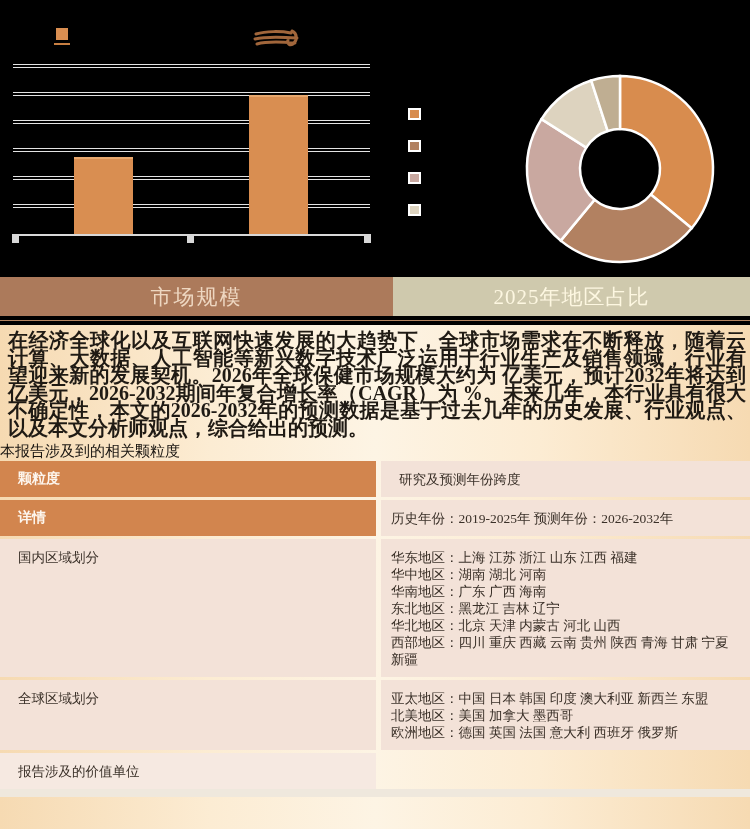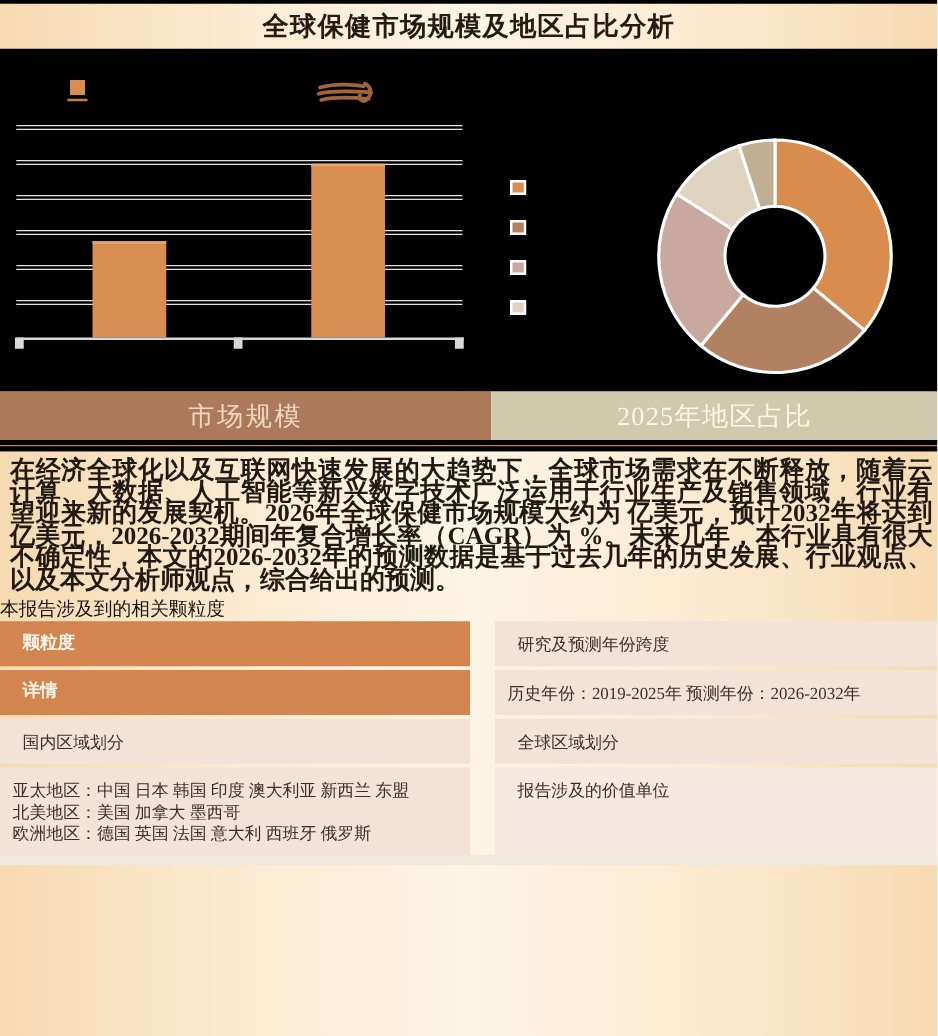--- a/index.html
+++ b/index.html
@@ -32,38 +32,35 @@
   .banner-right{flex:1;background:#cfc9ad;color:#fdf7e1;display:flex;align-items:center;justify-content:center;
                 font-size:21px;letter-spacing:1px;}
   .separator{height:5px;background:#000;border-top:2px solid #000;border-bottom:2px solid #000;box-sizing:content-box;}
   .separator .mid{height:1px;background:#b5845f;margin-top:2px;}
 
   
   .intro{padding:7px 4px 4px 8px;font-size:20px;line-height:17.5px;color:#1f1a14;text-align:justify;font-weight:bold;}
 
   
   .table-title{font-size:15px;font-weight:normal;color:#181410;margin:1px 0 0 0;}
-  .grain-table{display:grid;grid-template-columns:376px 1fr;gap:3px 20px;}
+  .grain-table{display:grid;grid-template-columns:376px 1fr;gap:3px 5px;}
   .cell{box-sizing:border-box;font-size:13.5px;line-height:17px;color:#3a3028;}
   .cell.head{background:#d2854e;color:#fdf6ee;font-weight:bold;font-size:14px;
              padding:9px 8px 9px 18px;height:36px;}
   .cell.label{background:#f3e2d8;padding:10px 8px 9px 18px;}
   .cell.detail{background:#f3e2d8;padding:10px 12px 9px 10px;}
   .bottom-strip{height:8px;background:#efe8dd;}
 </style>
 </head>
 <body>
 
 <div class="page">
 
   <div class="top-border"></div>
 
-  <div class="title-bar">
-    <h1>全球保健市场规模及地区占比分析</h1>
-  </div>
 
   <div class="chart-area">
     <div class="bar-legend-swatch"></div>
     <div class="bar-legend-underline"></div>
     <svg class="scribble" width="50" height="28">
       <path d="M3 10 C 13 7, 28 7, 38 9 M2 15 C 14 12, 30 13, 44 14 M4 20 C 15 17, 30 18, 42 19 M39 7 c 5 2, 6 9, 1 13 c -3 2, -6 0, -5 -4" stroke="#aa6b3e" fill="none" stroke-width="3" stroke-linecap="round" opacity="0.95"></path>
     </svg>
     <div id="bar-plot">
         <div class="gridline" style="top: 201px;"></div>
         <div class="gridline" style="top: 173px;"></div>
@@ -115,20 +112,28 @@
   <div class="table-title">本报告涉及到的相关颗粒度</div>
 
   <div class="grain-table" id="grain-table">
       <div class="cell head">颗粒度</div>
       <div class="cell label">研究及预测年份跨度</div>
       <div class="cell head">详情</div>
       <div class="cell detail">
         <div>历史年份：2019-2025年 预测年份：2026-2032年</div>
       </div>
       <div class="cell label">国内区域划分</div>
+      <div class="cell detail">
+        <div>华东地区：上海 江苏 浙江 山东 江西 福建</div>
+        <div>华中地区：湖南 湖北 河南</div>
+        <div>华南地区：广东 广西 海南</div>
+        <div>东北地区：黑龙江 吉林 辽宁</div>
+        <div>华北地区：北京 天津 内蒙古 河北 山西</div>
+        <div>西部地区：四川 重庆 西藏 云南 贵州 陕西 青海 甘肃 宁夏 新疆</div>
+      </div>
       <div class="cell label">全球区域划分</div>
       <div class="cell detail">
         <div>亚太地区：中国 日本 韩国 印度 澳大利亚 新西兰 东盟</div>
         <div>北美地区：美国 加拿大 墨西哥</div>
         <div>欧洲地区：德国 英国 法国 意大利 西班牙 俄罗斯</div>
       </div>
       <div class="cell label alt" style="background: rgb(246, 233, 225);">报告涉及的价值单位</div>
     </div>
 
   <div class="bottom-strip"></div>

